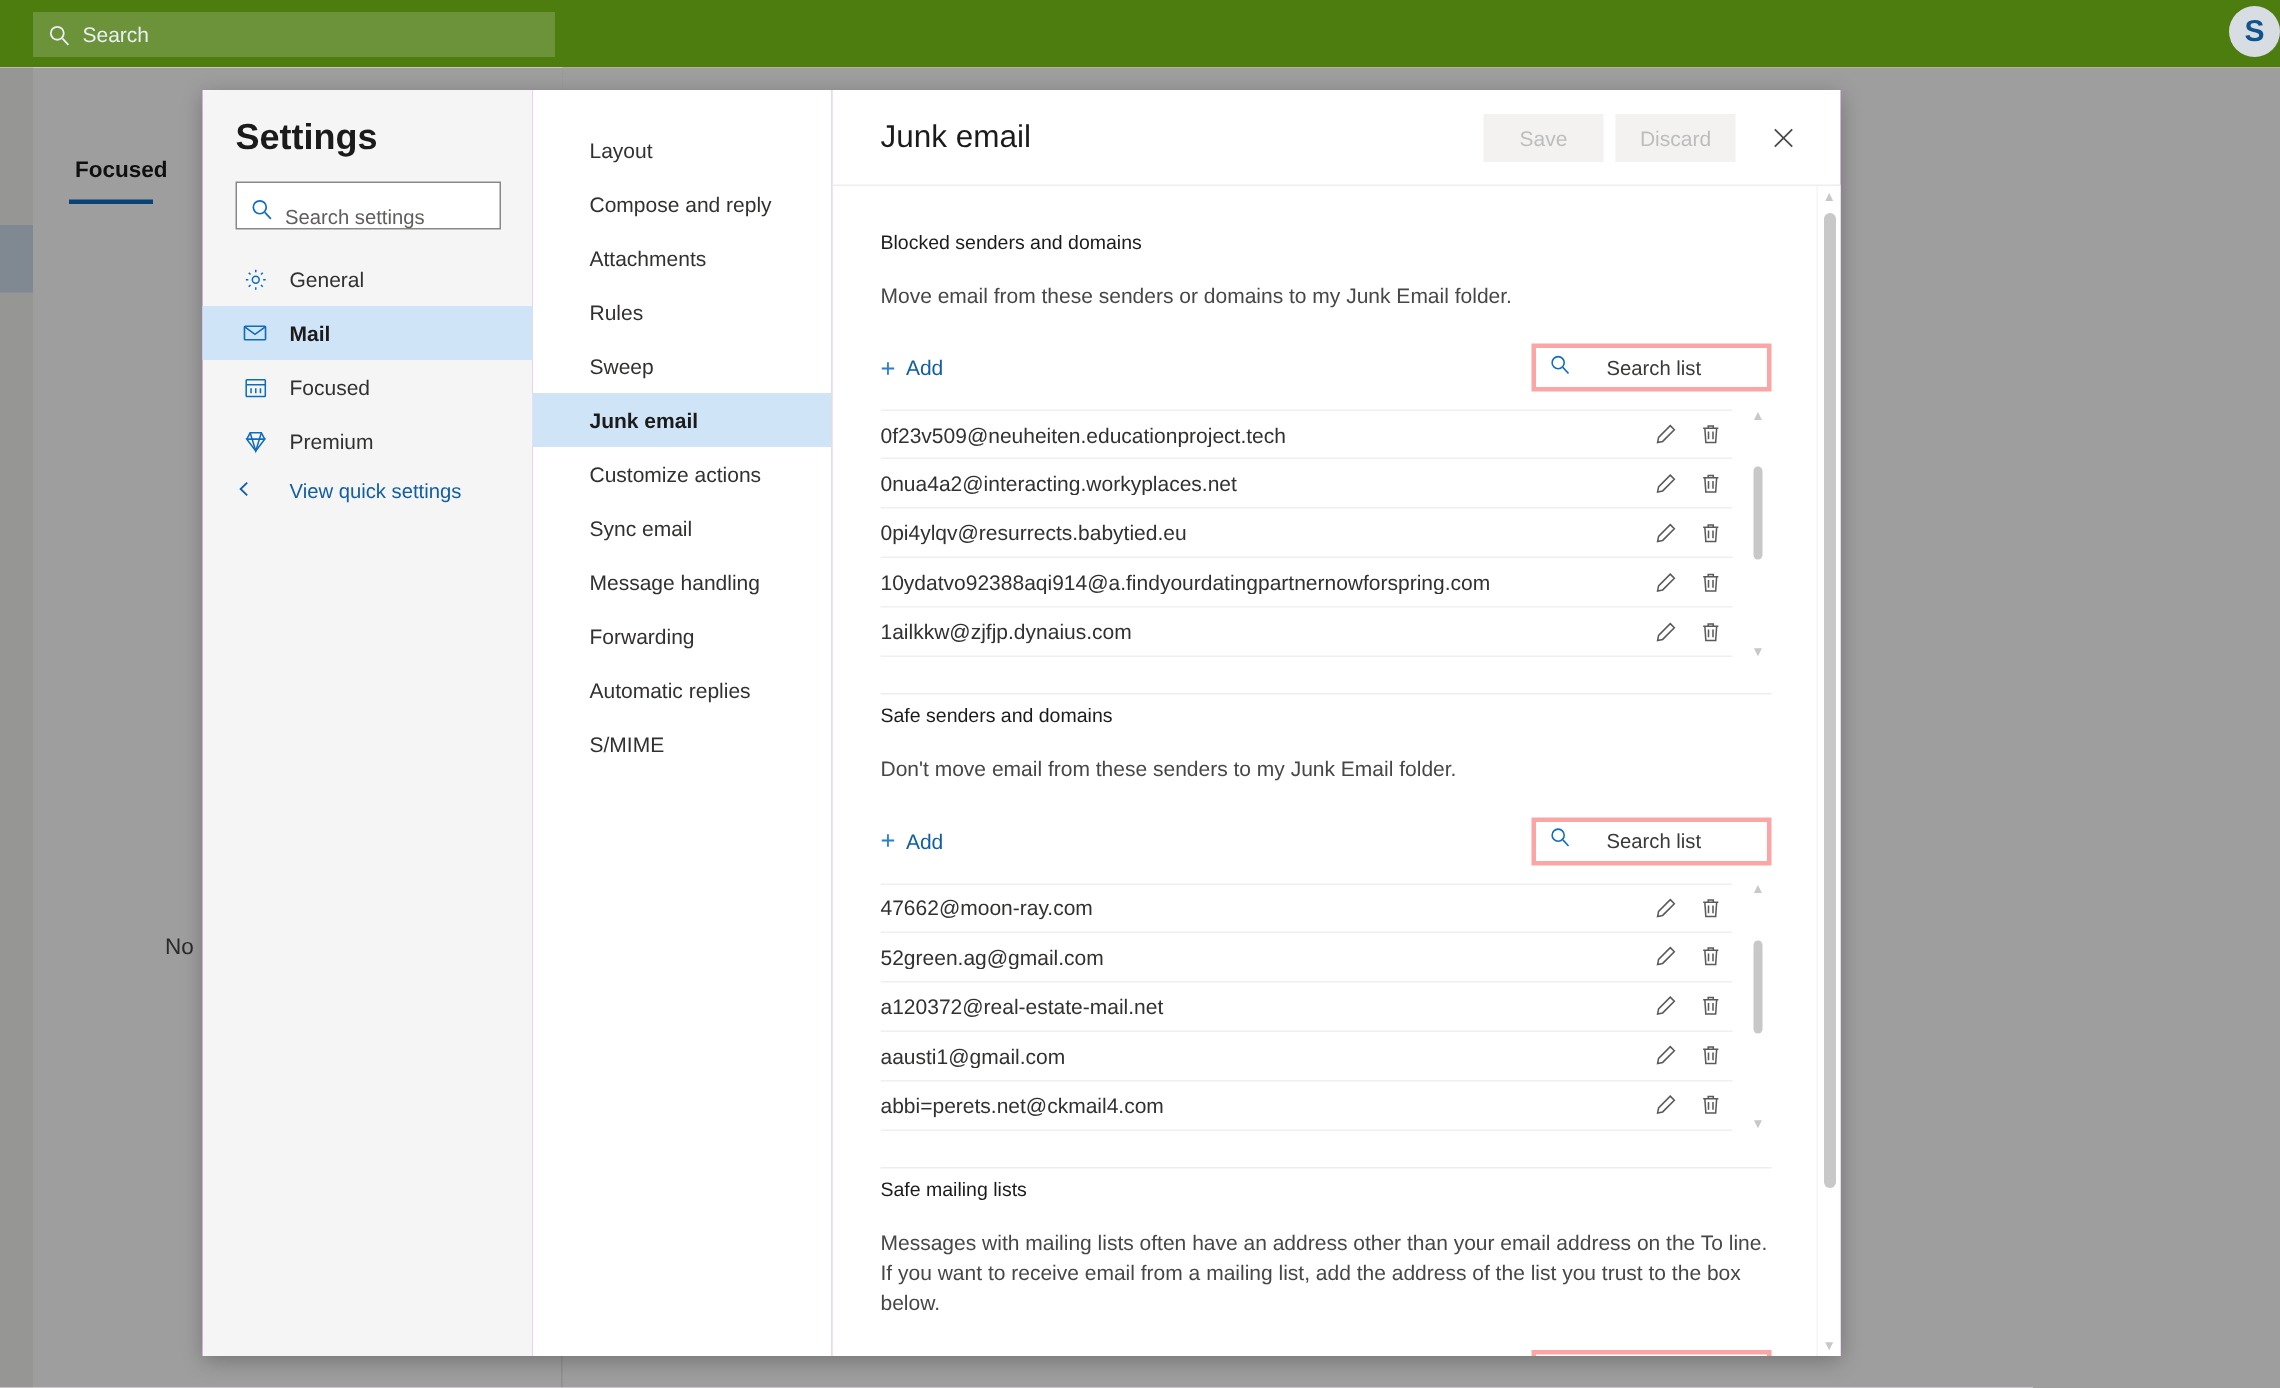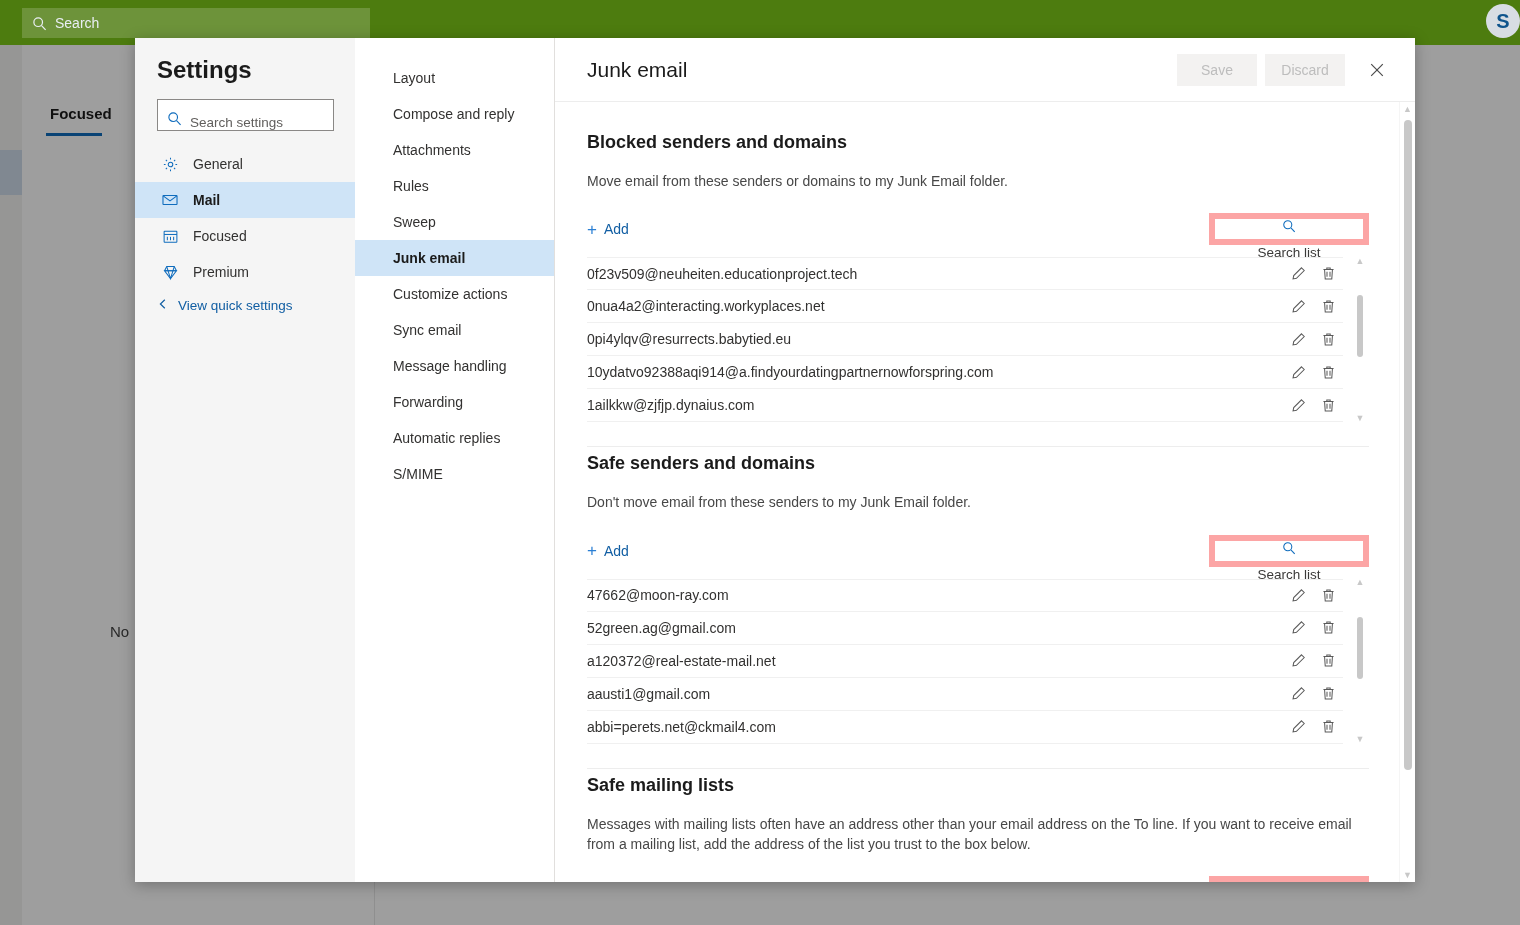--- a/index.html
+++ b/index.html
@@ -46,21 +46,21 @@
     position: absolute; left: 110px; top: 578px; font-size: 15px; color: #444444; white-space: nowrap;
   }
 
   #dim-overlay {
     position: absolute; left: 0; top: 45px; width: 1520px; height: 880px;
     background: rgba(0,0,0,0.38);
   }
 
   
   #settings-dialog {
-    position: absolute; left: 135px; top: 38px; width: 1280px; height: 844px;
+    position: absolute; left: 135px; top: 60px; width: 1092px; height: 844px;
     background: #d946ef; display: flex;
     box-shadow: 0 3px 14px rgba(0,0,0,0.28);
   }
 
   
   #settings-left {
     width: 220px; height: 100%; background: #f5f5f5; flex: 0 0 220px; position: relative;
   }
   #settings-title {
     position: absolute; left: 22px; top: 18px; font-size: 24px; color: #1b1b1b; font-weight: 600;
@@ -72,21 +72,21 @@
   }
   #settings-search .ph { font-size: 13.5px; color: #605e5c; }
   .cat-list { position: absolute; left: 0; top: 108px; width: 220px; }
   .cat-item {
     height: 36px; display: flex; align-items: center; gap: 14px; padding-left: 26px;
     font-size: 14px; color: #323130; cursor: pointer;
   }
   .cat-item.selected { background: #cfe4f7; font-weight: 700; color: #1b1b1b; }
   .cat-item .ic { width: 18px; height: 18px; display: flex; align-items: center; justify-content: center; color: #0f6cbd; }
   #quick-settings-link {
-    position: absolute; left: 22px; top: 260px; display: flex; align-items: center; gap: 9px;
+    position: absolute; left: 22px; top: 260px; display: flex; align-items: center; gap: 24px;
     font-size: 13.5px; color: #115ea3; cursor: pointer;
   }
 
   
   #settings-middle {
     width: 200px; flex: 0 0 200px; height: 100%; background: #ffffff;
     border-right: 1px solid #e1dfdd; padding-top: 22px;
   }
   .sub-item {
     height: 36px; display: flex; align-items: center; padding-left: 38px;
@@ -107,30 +107,30 @@
   }
   #close-btn {
     width: 32px; height: 32px; margin-left: 16px; margin-right: 4px; background: transparent; border: none;
     color: #4a4a4a; cursor: pointer; display: flex; align-items: center; justify-content: center;
   }
 
   #panel-scroll {
     position: absolute; left: 0; top: 64px; right: 0; bottom: 0;
     padding: 24px 46px 0 32px; overflow: hidden;
   }
-  .sec-title { font-size: 18px; color: #1b1b1b; font-weight: 700; margin: 6px 0 0 0; }
+  .sec-title { font-size: 13px; color: #1b1b1b; font-weight: 400; margin: 6px 0 0 0; }
   .sec-desc { font-size: 14px; color: #474747; margin: 18px 0 0 0; line-height: 1.45; max-width: 800px; }
   .sec-toolbar { display: flex; align-items: center; margin-top: 22px; height: 32px; }
   .add-link {
     display: flex; align-items: center; gap: 7px; color: #115ea3; font-size: 14px; cursor: pointer;
   }
   .add-link .plus { font-size: 17px; line-height: 1; color: #2a7fd4; }
   .search-list {
-    margin-left: auto; width: 160px; height: 32px; border: 6px solid #fca5a5; background: #fff;
-    display: flex; align-items: center; gap: 8px; padding: 0 9px; flex-direction: column;
+    margin-left: auto; width: 160px; height: 32px; border: 3px solid #fca5a5; background: #fff;
+    display: flex; align-items: center; gap: 24px; padding: 0 9px;
   }
   .search-list .ph { font-size: 13.5px; color: #3b3a39; }
 
   .entry-list { margin-top: 12px; position: relative; padding-right: 26px; }
   .entry-row {
     height: 33px; display: flex; align-items: center;
     border-bottom: 1px solid #f0f0f0; font-size: 14px; color: #323130;
   }
   .entry-row:first-child { border-top: 1px solid #f0f0f0; }
   .entry-addr { flex: 1 1 auto; white-space: nowrap; overflow: hidden; }

